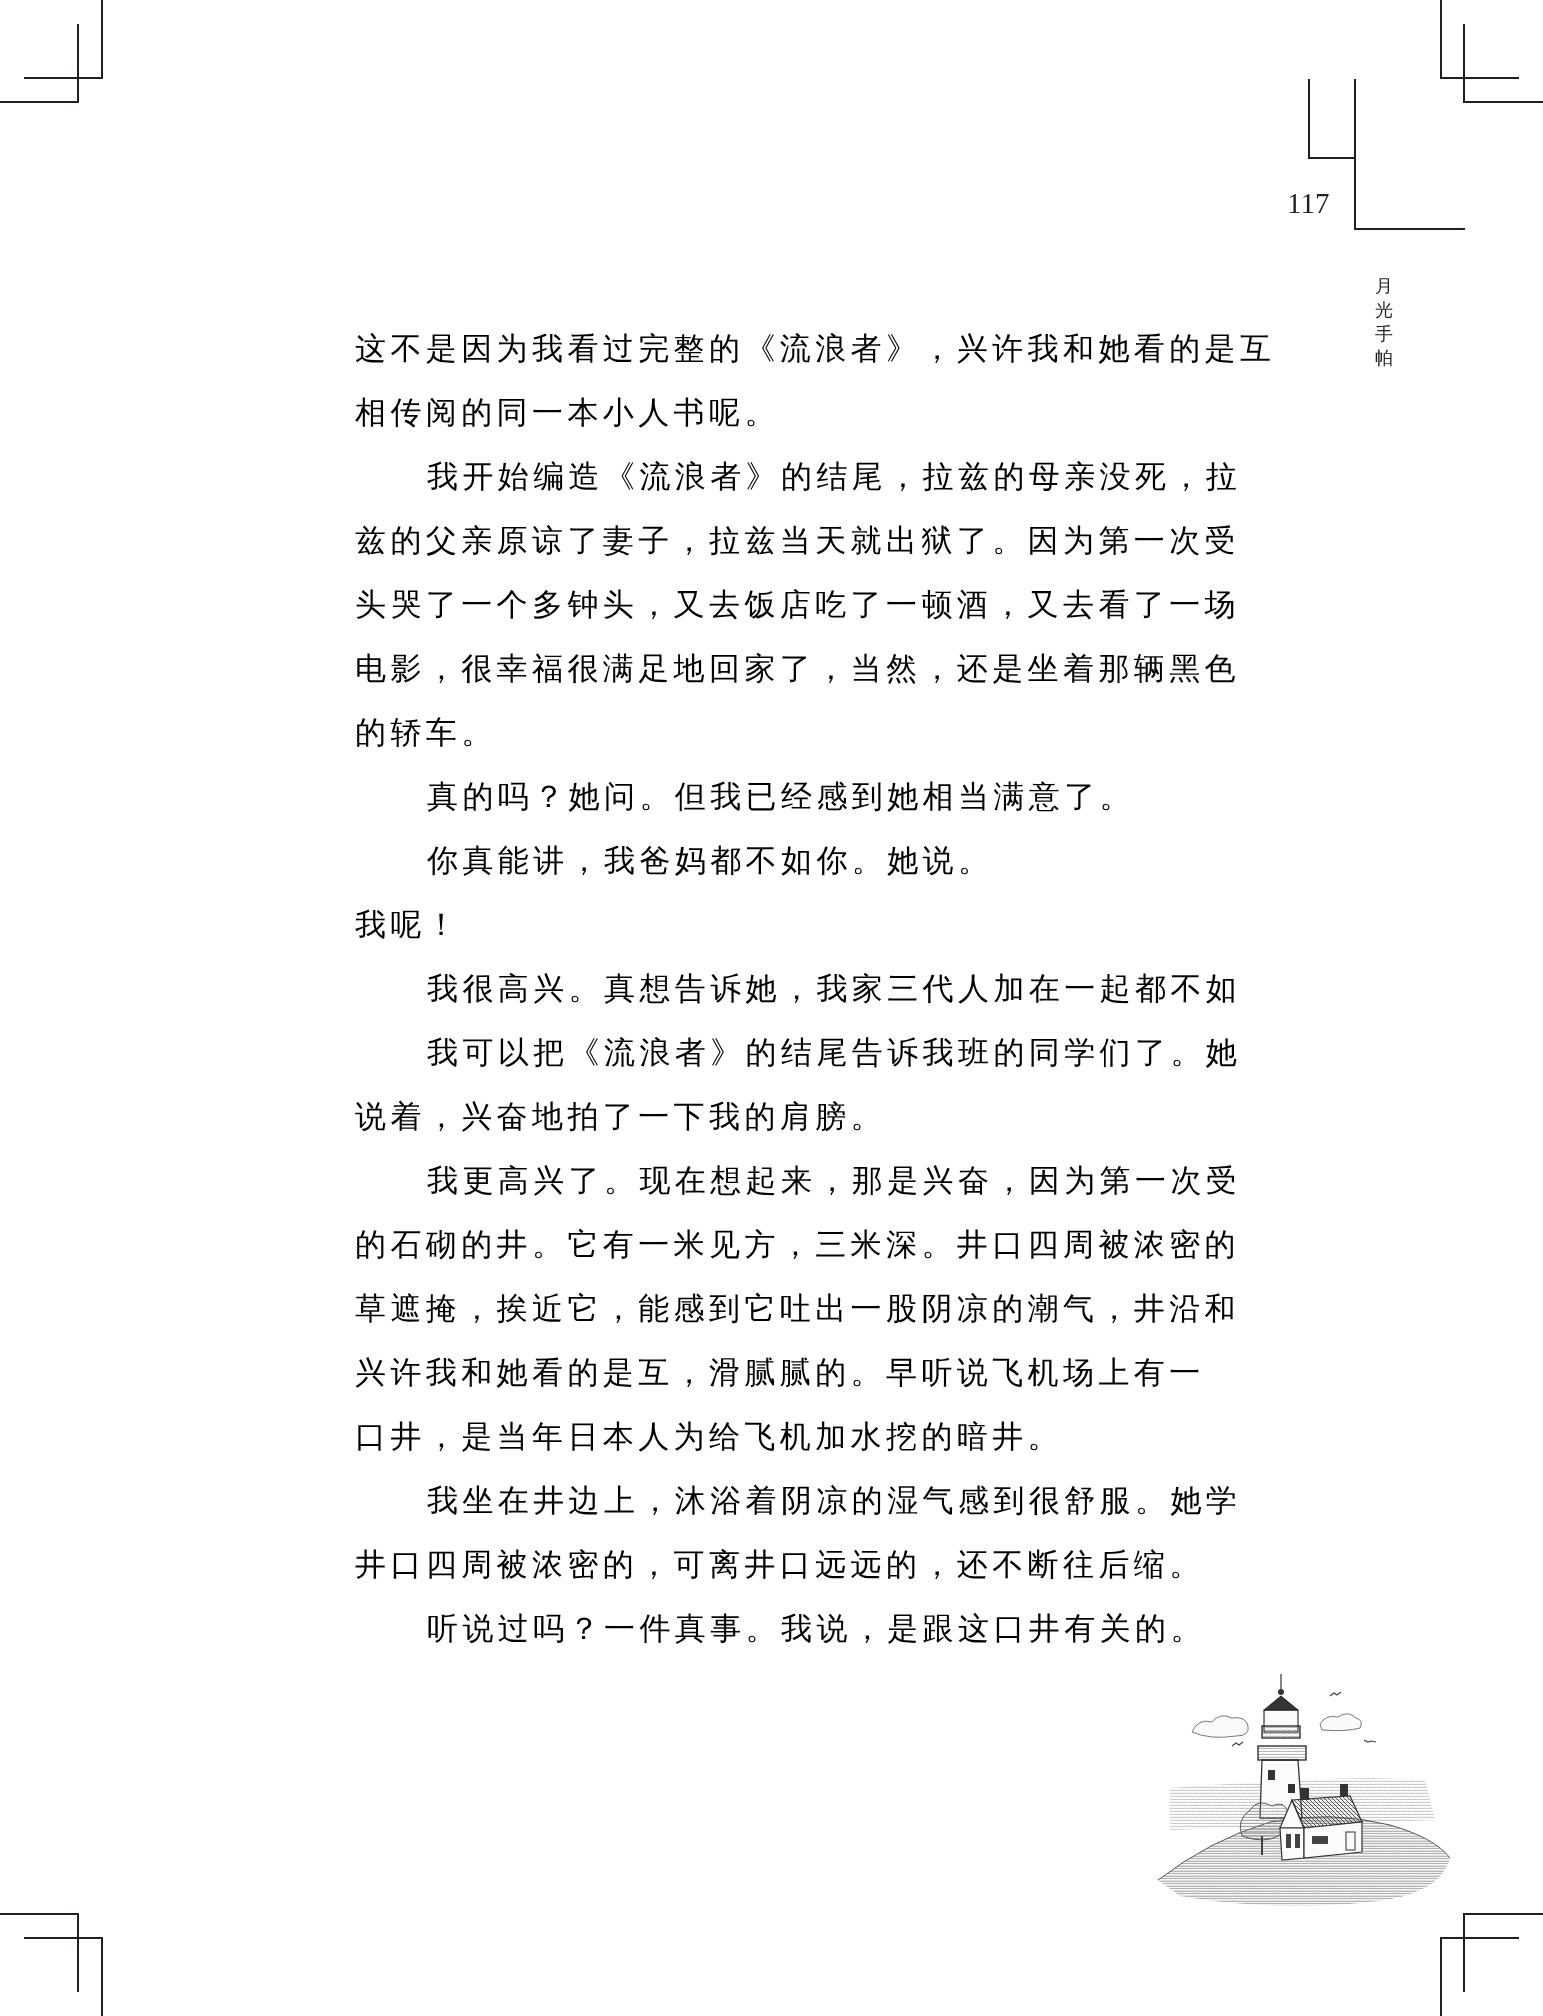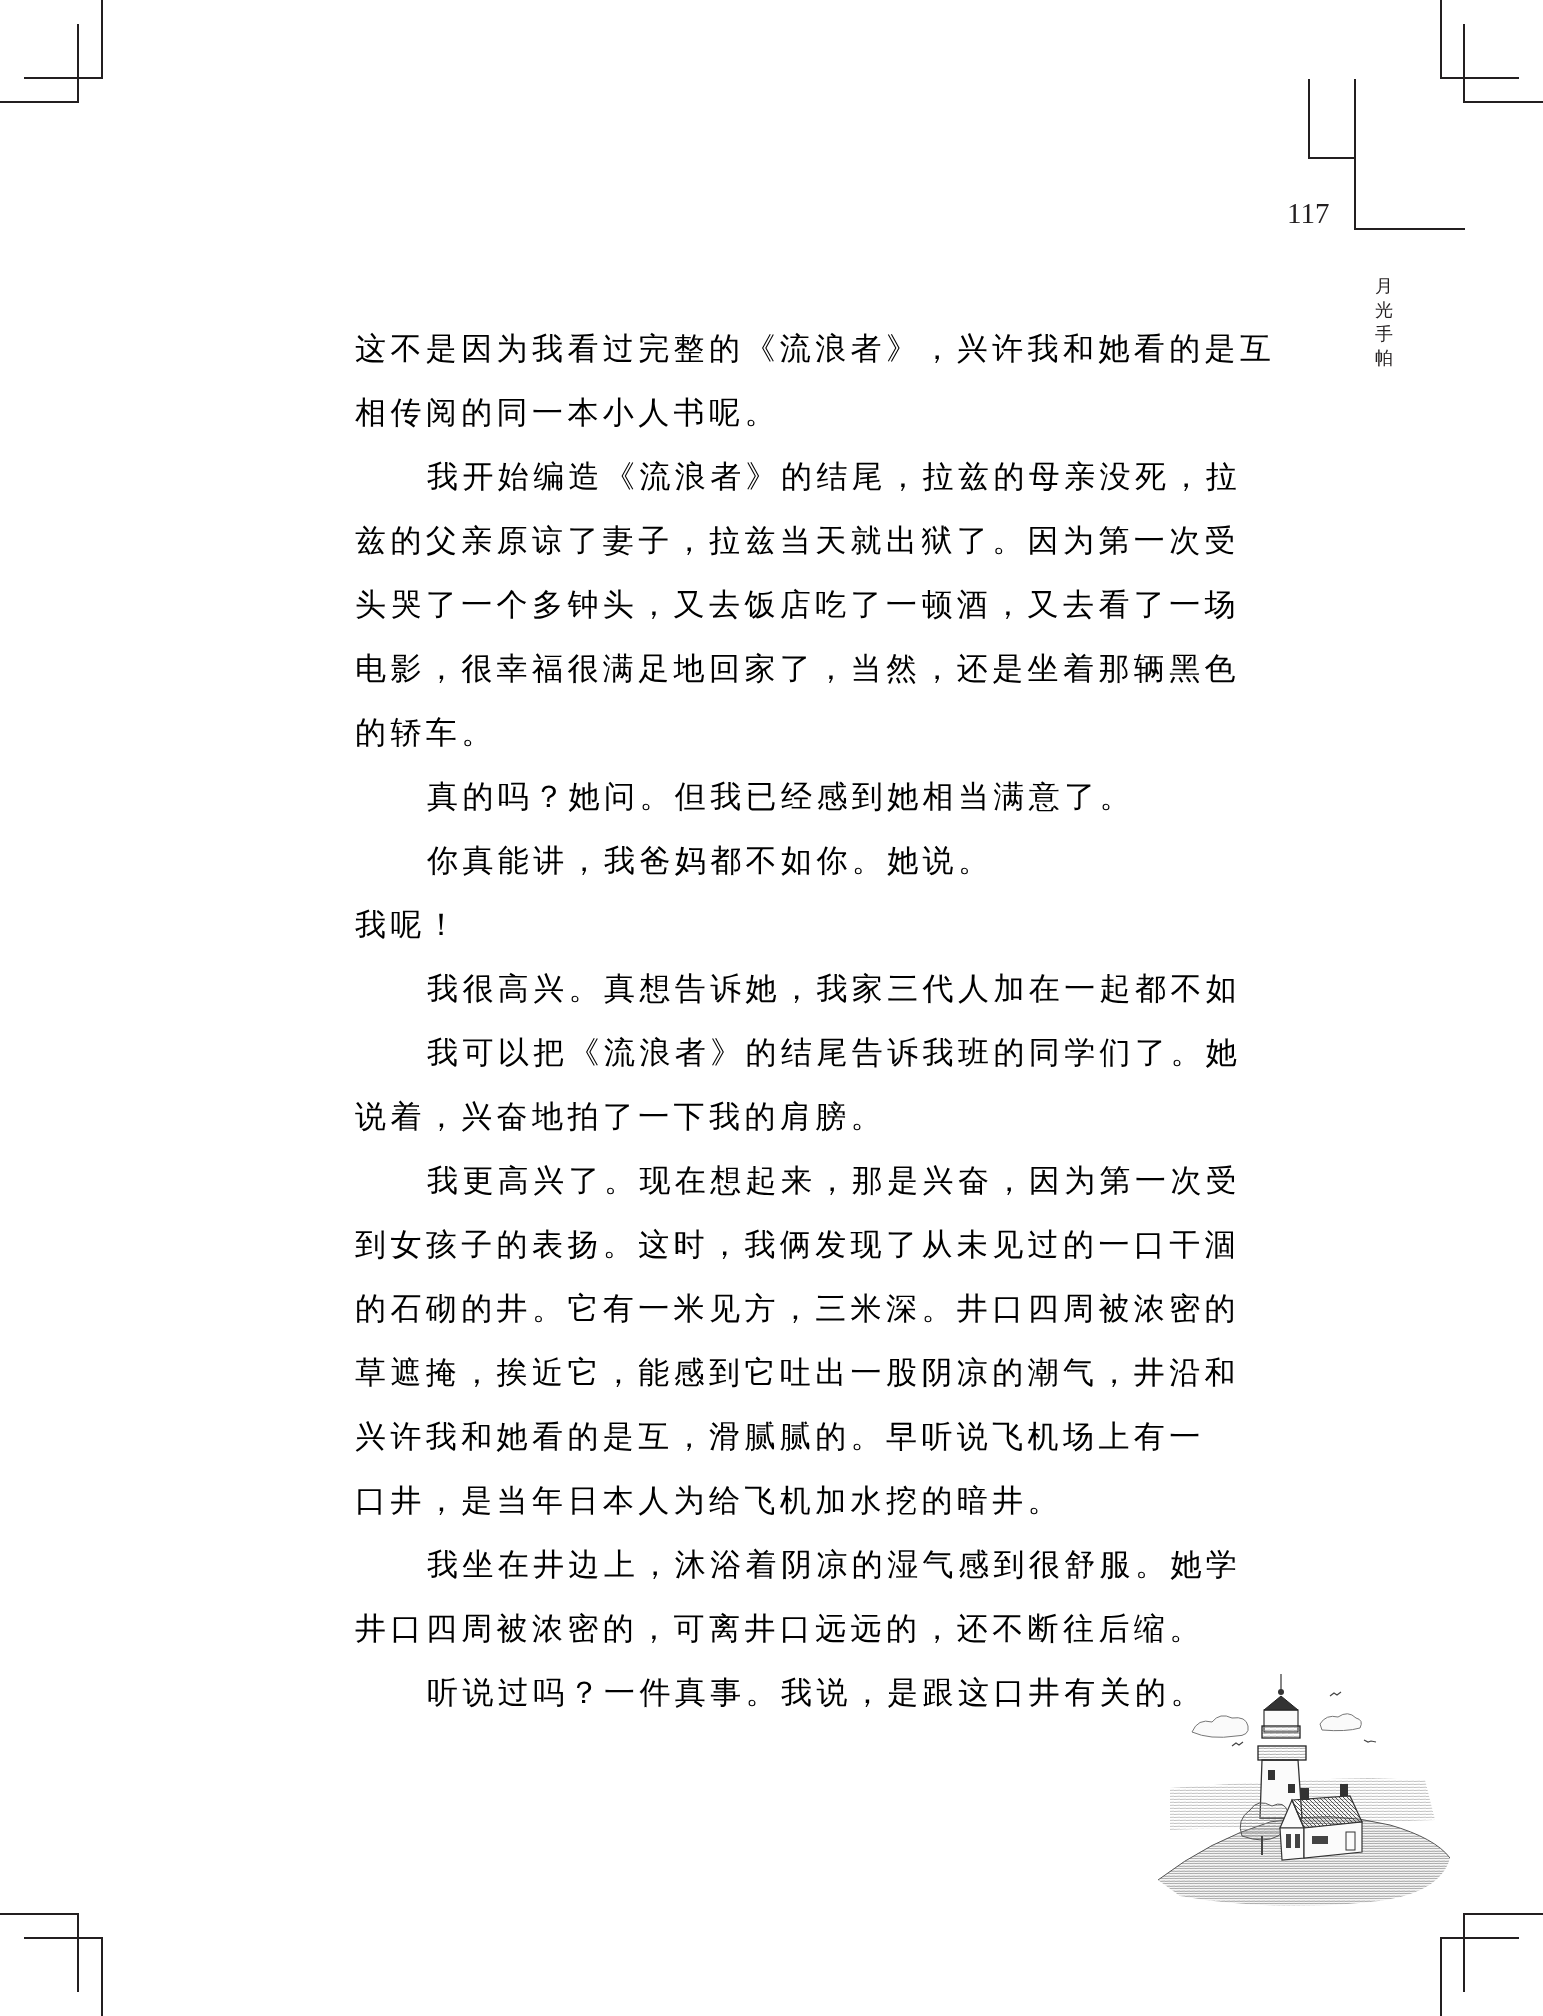--- a/index.html
+++ b/index.html
@@ -17,21 +17,21 @@
     .line-h, .line-v {
       position: absolute;
       background: #231f20;
     }
     .line-h { height: 2px; }
     .line-v { width: 2px; }
 
     .page-number {
       position: absolute;
       left: 1287px;
-      top: 196px;
+      top: 186px;
       font-family: "Liberation Serif", "DejaVu Serif", serif;
       font-size: 29px;
       line-height: 34px;
       color: #231f20;
       letter-spacing: 0px;
     }
     .running-title {
       position: absolute;
       left: 1372px;
       top: 274px;
@@ -129,21 +129,20 @@
   <span class="text-line">头哭了一个多钟头，又去饭店吃了一顿酒，又去看了一场</span>
   <span class="text-line">电影，很幸福很满足地回家了，当然，还是坐着那辆黑色</span>
   <span class="text-line">的轿车。</span>
   <span class="text-line indent">真的吗？她问。但我已经感到她相当满意了。</span>
   <span class="text-line indent">你真能讲，我爸妈都不如你。她说。</span>
   <span class="text-line">我呢！</span>
   <span class="text-line indent">我很高兴。真想告诉她，我家三代人加在一起都不如</span>
   <span class="text-line indent">我可以把《流浪者》的结尾告诉我班的同学们了。她</span>
   <span class="text-line">说着，兴奋地拍了一下我的肩膀。</span>
   <span class="text-line indent">我更高兴了。现在想起来，那是兴奋，因为第一次受</span>
-  <span class="text-line">到女孩子的表扬。这时，我俩发现了从未见过的一口干涸</span>
   <span class="text-line">的石砌的井。它有一米见方，三米深。井口四周被浓密的</span>
   <span class="text-line">草遮掩，挨近它，能感到它吐出一股阴凉的潮气，井沿和</span>
   <span class="text-line">兴许我和她看的是互，滑腻腻的。早听说飞机场上有一</span>
   <span class="text-line">口井，是当年日本人为给飞机加水挖的暗井。</span>
   <span class="text-line indent">我坐在井边上，沐浴着阴凉的湿气感到很舒服。她学</span>
   <span class="text-line">井口四周被浓密的，可离井口远远的，还不断往后缩。</span>
   <span class="text-line indent">听说过吗？一件真事。我说，是跟这口井有关的。</span>
 </div>
 
 <div class="illustration">

